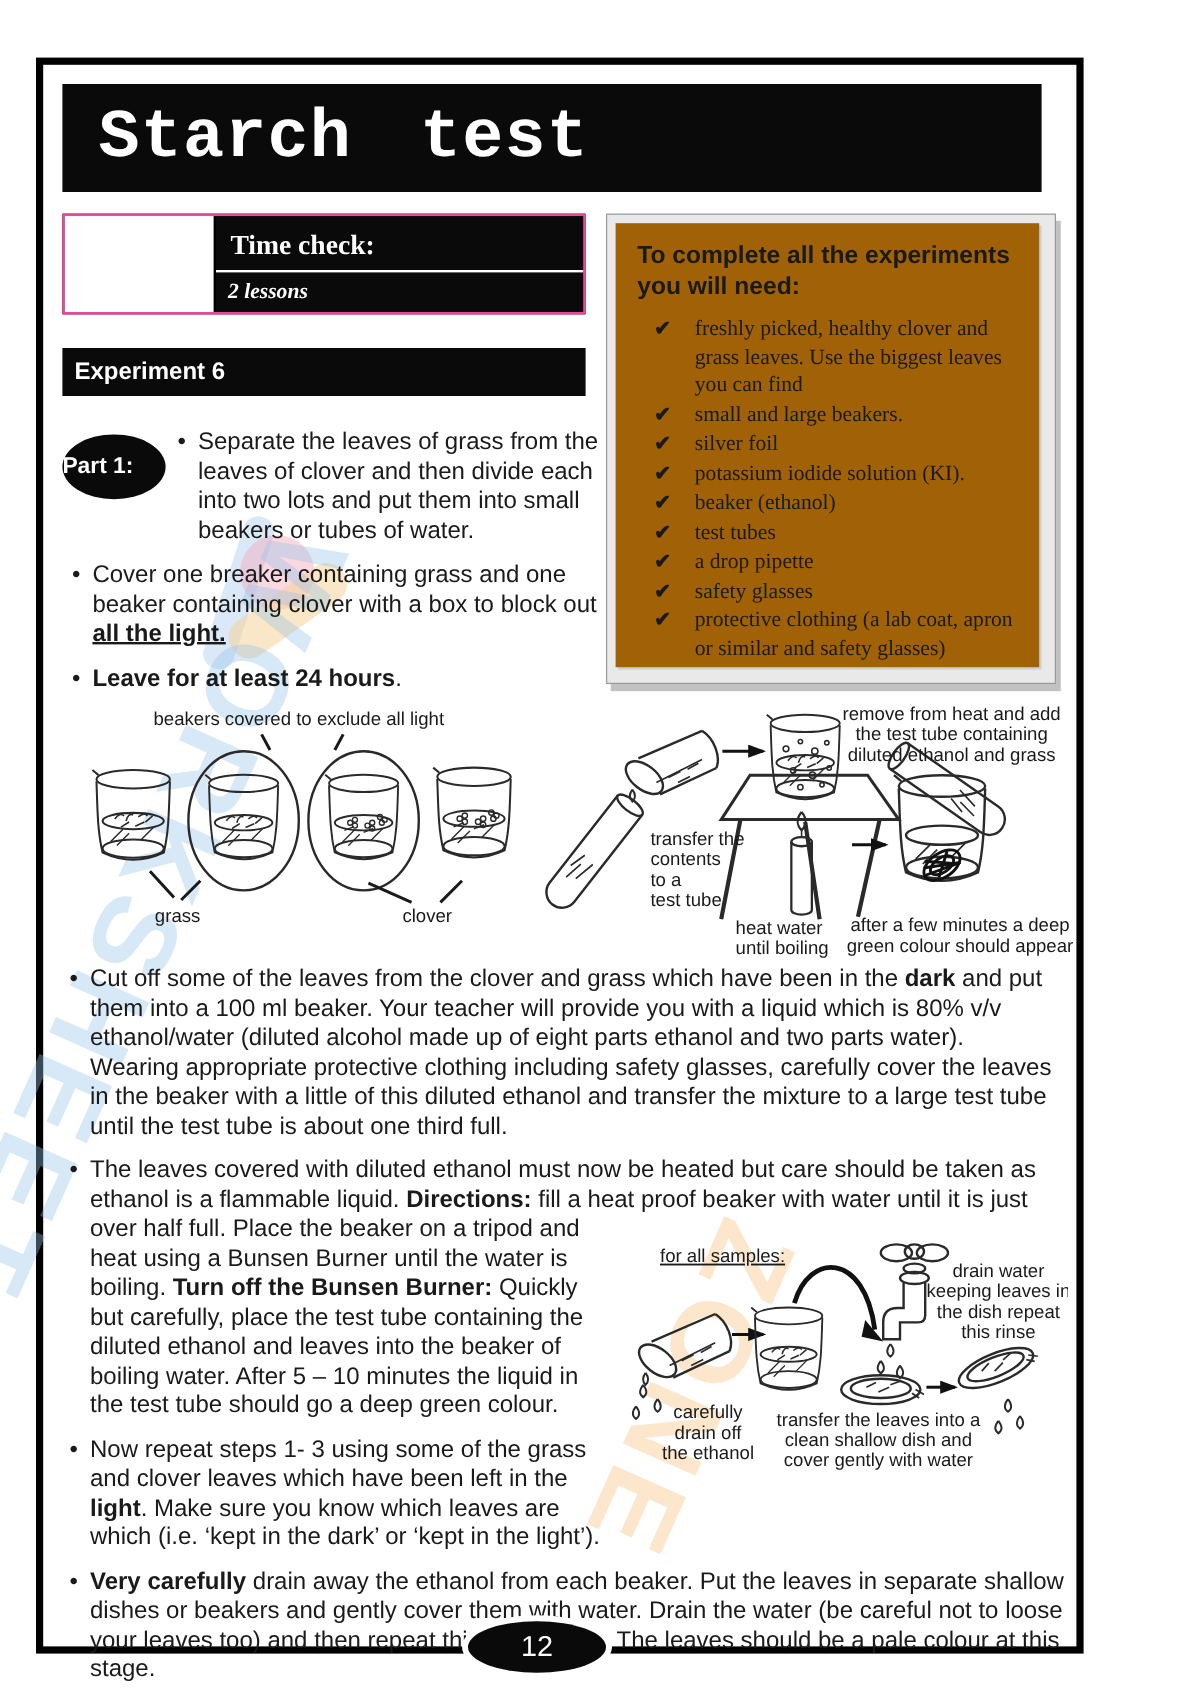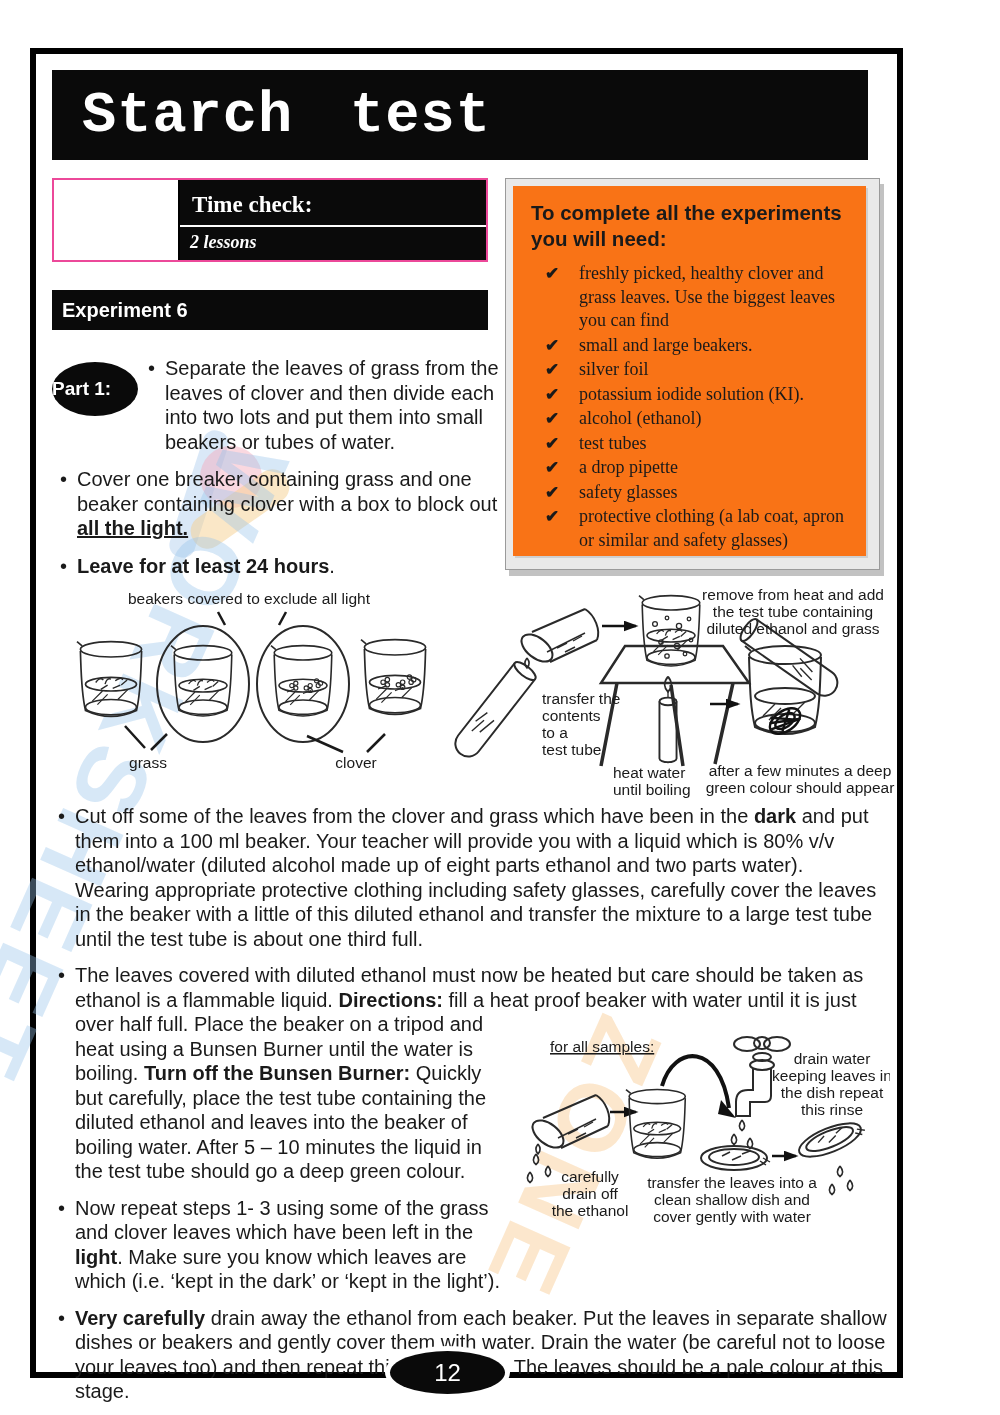--- a/index.html
+++ b/index.html
@@ -23,21 +23,21 @@
   .timecheck{left:52px;top:178px;width:436px;height:84px;border:2px solid #ec4899;
      box-sizing:border-box;display:flex;background:#0a0a0a;}
   .tc-white{width:124px;background:#fff;border-right:2px solid #000;}
   .tc-black{flex:1;color:#fff;}
   .tc-label{font-family:"Liberation Serif",serif;font-weight:bold;font-size:23px;padding:12px 0 7px 12px;}
   .tc-divider{border-top:2px solid #fff;margin:0;}
   .tc-value{font-family:"Liberation Serif",serif;font-weight:bold;font-style:italic;font-size:18px;padding:5px 0 0 10px;}
   
   .materials{left:505px;top:178px;width:375px;height:392px;background:#e9e9e9;
      border:1px solid #9a9a9a;box-sizing:border-box;box-shadow:4px 6px 0 #c2c2c2;}
-  .materials-inner{position:absolute;left:7px;top:7px;right:13px;bottom:13px;background:#f97316;
+  .materials-inner{position:absolute;left:7px;top:7px;right:13px;bottom:13px;background:#a16207;
      box-shadow:2px 2px 0 #cfcfcf;padding:14px 10px 8px 18px;box-sizing:border-box;}
   .materials h2{margin:0 0 10px 0;font-size:20.5px;font-weight:bold;line-height:26px;}
   .mat-item{display:flex;margin:0 0 1px 14px;font-family:"Liberation Serif",serif;
      font-size:18px;line-height:23.5px;}
   .mat-check{width:34px;flex:0 0 34px;font-size:17px;font-weight:bold;}
   
   .experiment-bar{left:52px;top:290px;width:436px;height:40px;background:#0a0a0a;color:#fff;
      font-weight:bold;font-size:20px;line-height:40px;padding-left:10px;box-sizing:border-box;}
   
   .part1{left:52px;top:356px;width:452px;}
@@ -103,21 +103,21 @@
       <div class="mat-item">
           <span class="mat-check">✔</span>
           <span>silver foil</span>
         </div>
       <div class="mat-item">
           <span class="mat-check">✔</span>
           <span>potassium iodide solution (KI).</span>
         </div>
       <div class="mat-item">
           <span class="mat-check">✔</span>
-          <span>alcohol (ethanol)</span>
+          <span>beaker (ethanol)</span>
         </div>
       <div class="mat-item">
           <span class="mat-check">✔</span>
           <span>test tubes</span>
         </div>
       <div class="mat-item">
           <span class="mat-check">✔</span>
           <span>a drop pipette</span>
         </div>
       <div class="mat-item">

